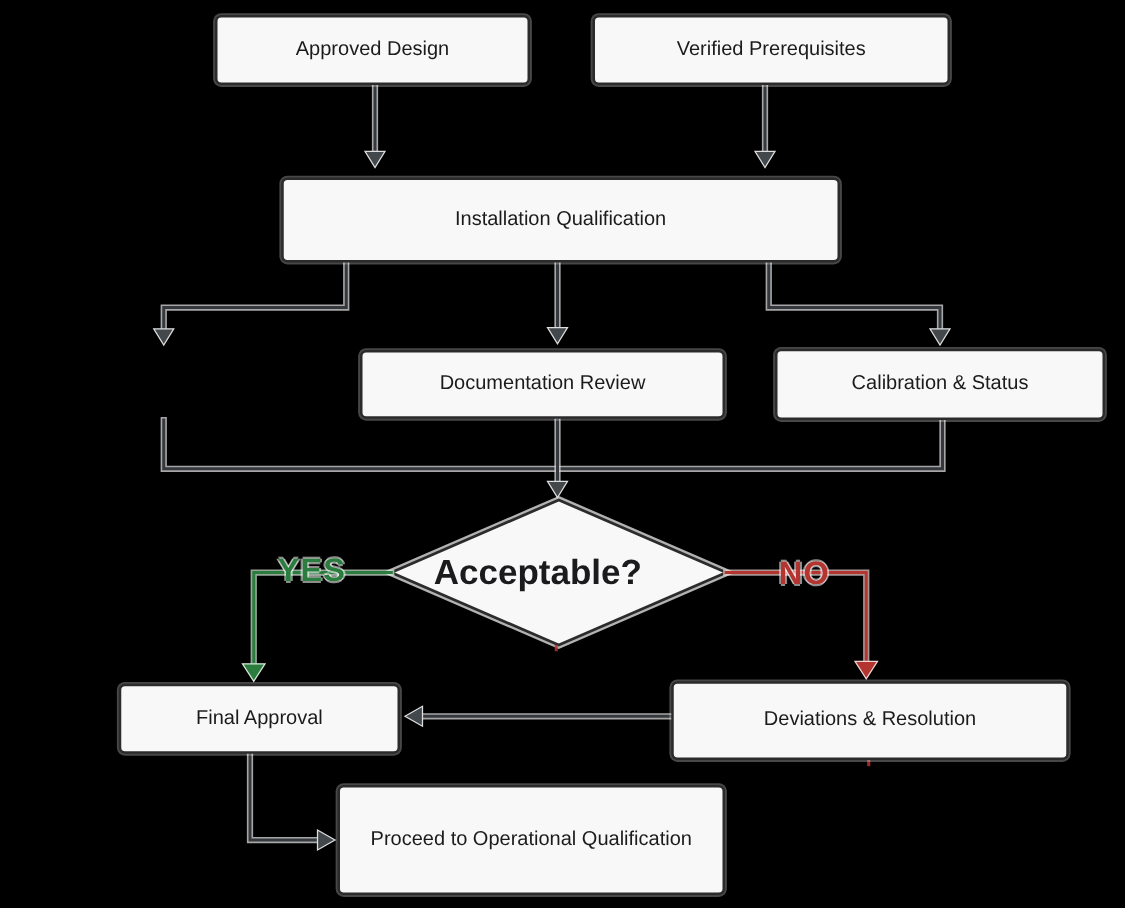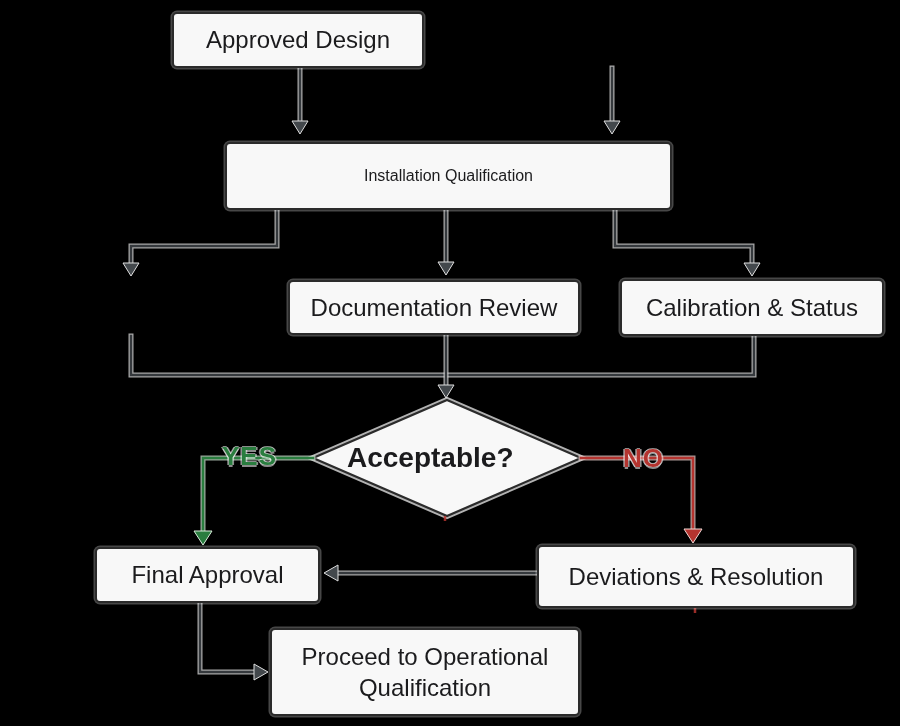--- a/index.html
+++ b/index.html
@@ -63,21 +63,21 @@
     box-sizing: border-box;
     background: var(--node-fill, #f8f8f8);
     border: 2px solid var(--node-border, #2b2b2b);
     border-radius: 5px;
     box-shadow: 0 0 0 1.5px rgba(255,255,255,0.28);
     display: flex;
     align-items: center;
     justify-content: center;
     text-align: center;
     color: var(--node-text, #1b1b1d);
-    font-size: 24px;
+    font-size: 16px;
     font-weight: 500;
     line-height: 1.3;
     padding: 4px 10px;
   }
   .node.big { font-size: 16px; }
   .diamond-label {
     position: absolute;
     display: flex;
     align-items: center;
     justify-content: flex-start;
@@ -176,20 +176,23 @@
     <g>
       <line class="stub" x1="445" y1="516" x2="445" y2="521"></line>
       <line class="stub" x1="695" y1="607" x2="695" y2="613"></line>
     </g>
   </svg>
 
   <div class="node" style="left:172px; top:12px; width:252px; height:56px;">
     <span>Approved Design</span>
   </div>
 
+  <div class="node" style="left:474px; top:12px; width:286px; height:56px;">
+    <span>Verified Prerequisites</span>
+  </div>
 
   <div class="node big" style="left:225px; top:142px; width:447px; height:68px;">
     <span>Installation Qualification</span>
   </div>
 
 
   <div class="node" style="left:288px; top:280px; width:292px; height:55px;">
     <span>Documentation Review</span>
   </div>
 

